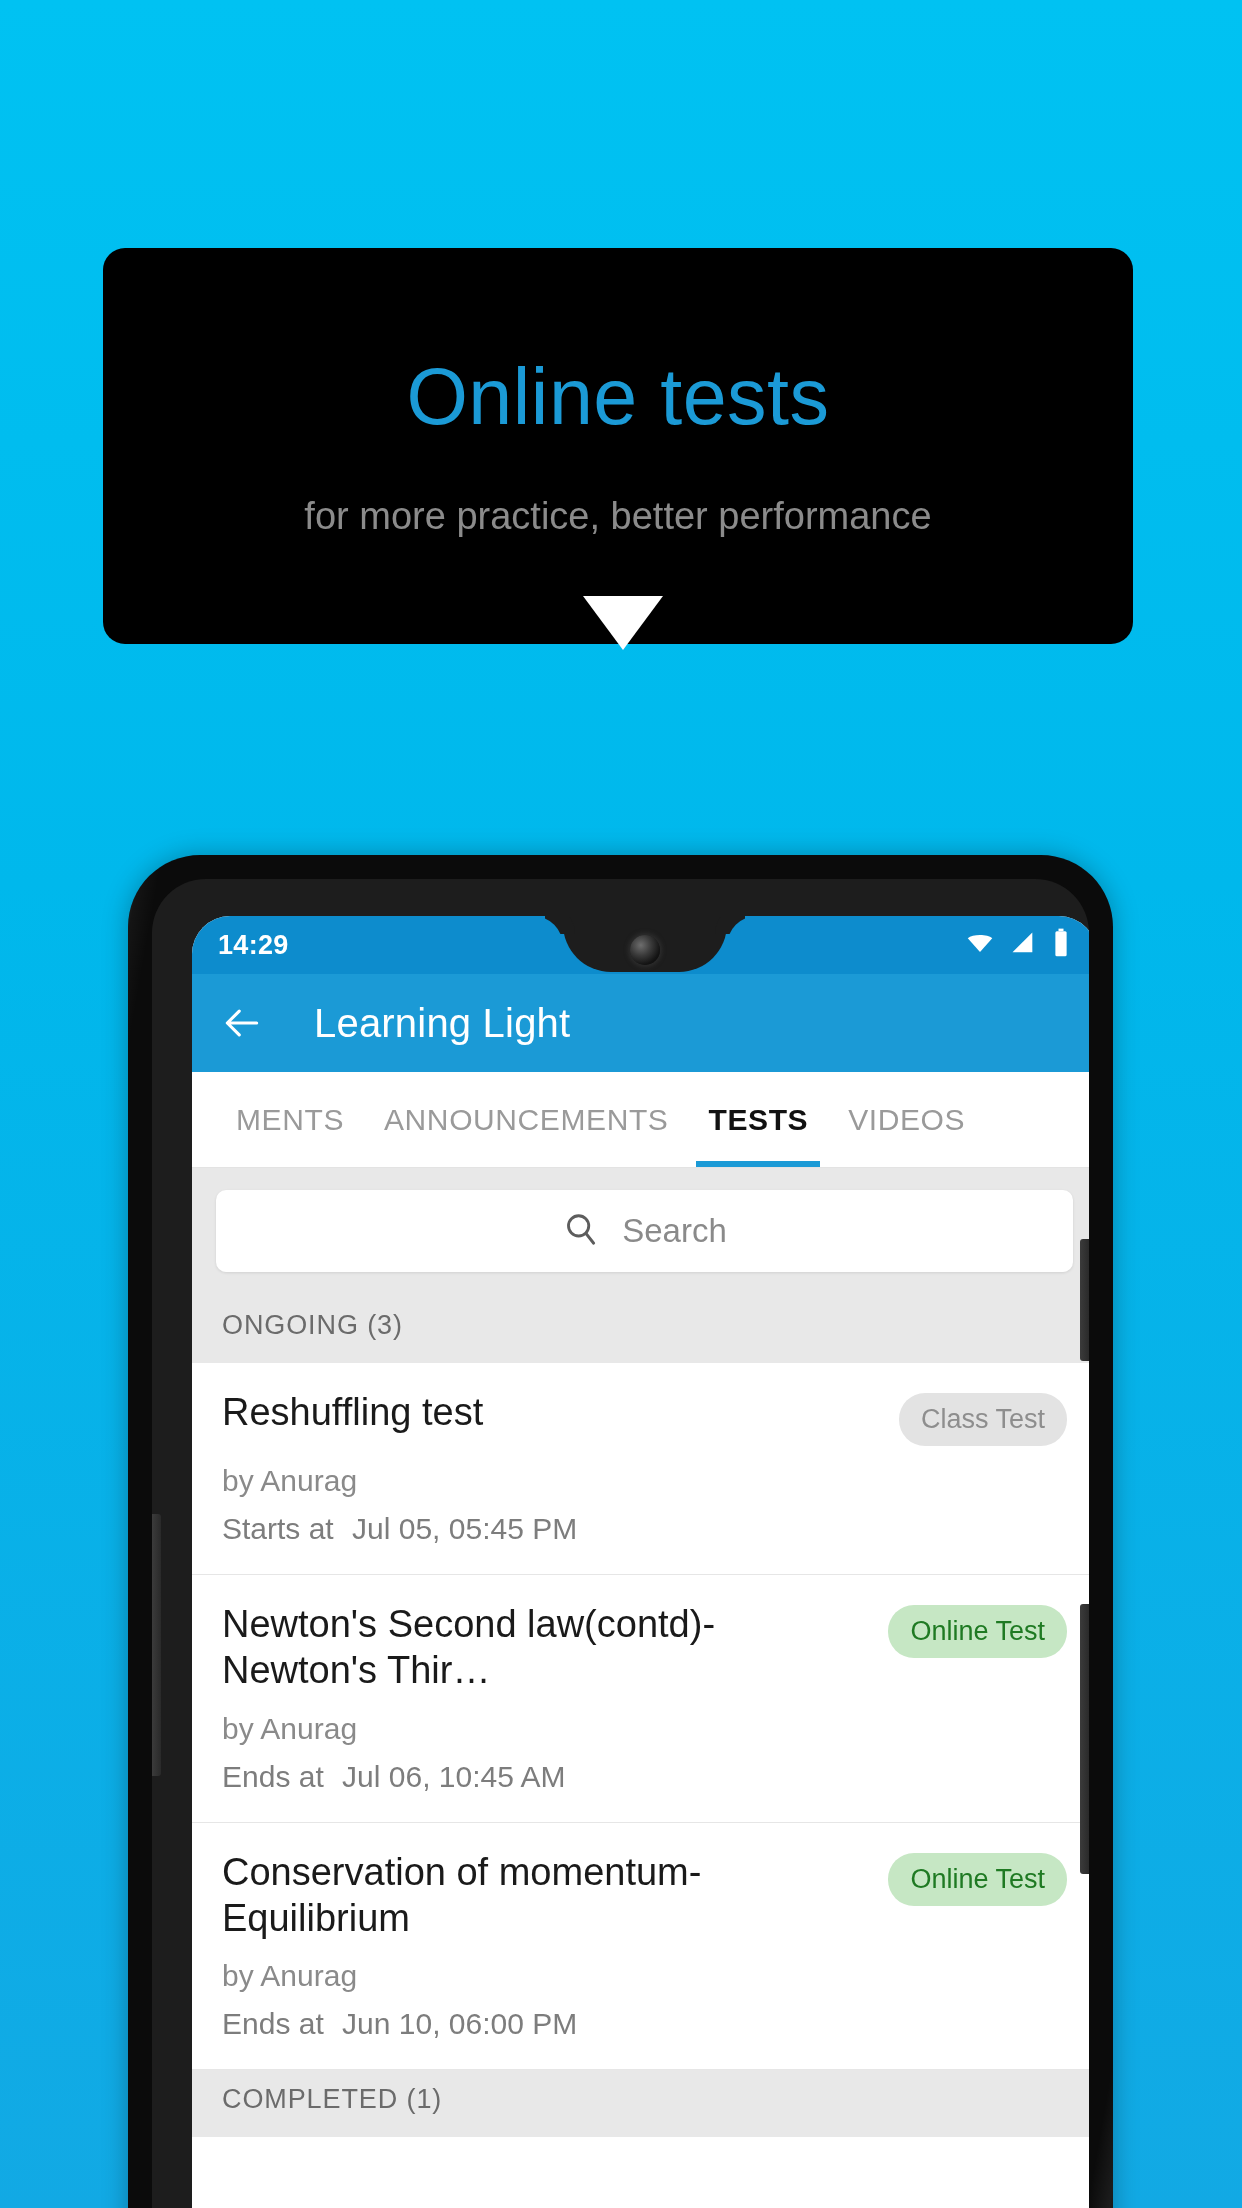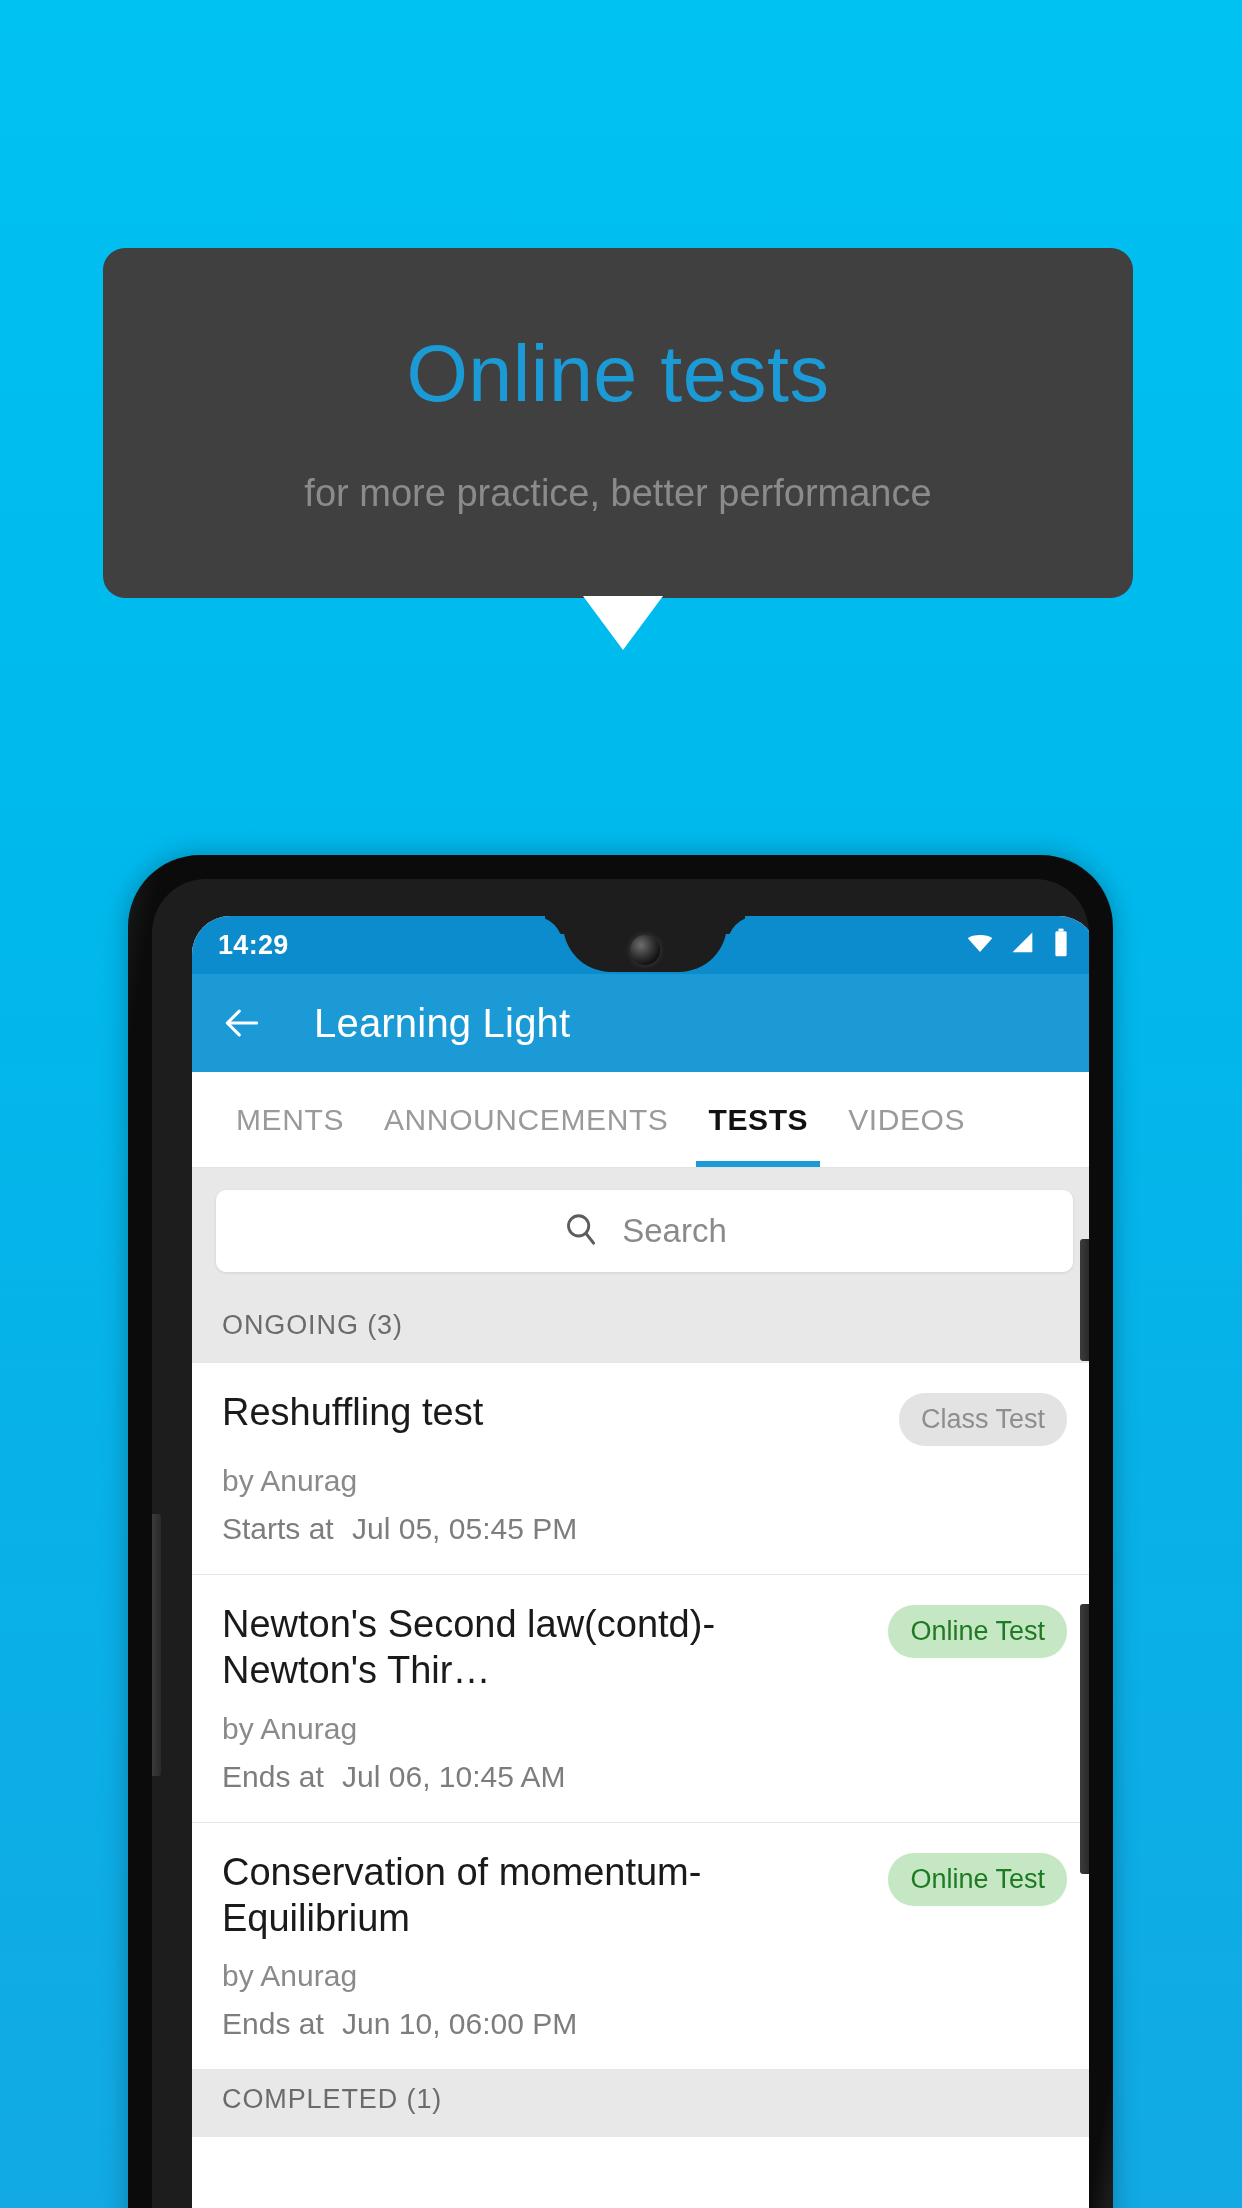--- a/index.html
+++ b/index.html
@@ -13,22 +13,22 @@
     position: relative;
     background: linear-gradient(180deg, #00c2f2 0%, #00b8ec 40%, #12a9e4 100%);
   }
 
   
   #promo-card {
     position: absolute;
     left: 103px;
     top: 248px;
     width: 1030px;
-    height: 350px;
-    background: #404040;
+    height: 396px;
+    background: #000000;
     border-radius: 22px;
     display: flex;
     flex-direction: column;
     align-items: center;
     justify-content: center;
   }
   #promo-title {
     font-size: 79px;
     font-weight: 400;
     color: #1b9ad6;

